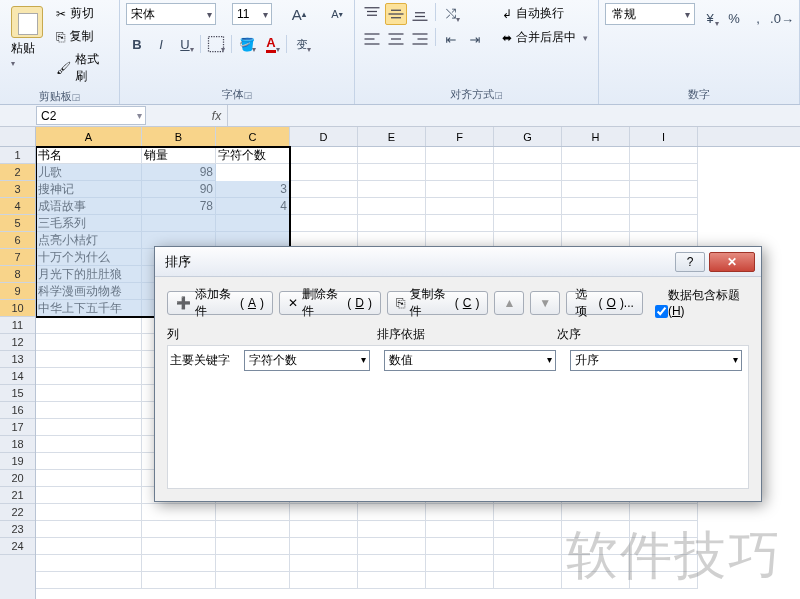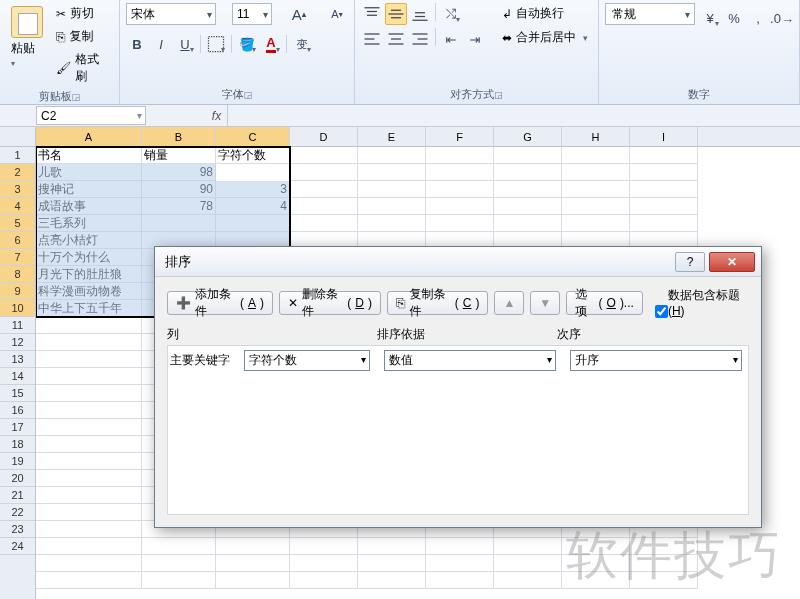--- a/index.html
+++ b/index.html
@@ -78,21 +78,21 @@
 .dlg-btn { height: 24px; padding: 0 8px; border: 1px solid #a6adb8; background: linear-gradient(#fdfdfd,#e7eaef); border-radius: 3px; display: flex; align-items: center; gap: 4px; font-size: 12px; }
 .dlg-btn u { text-decoration: underline; }
 .dlg-btn.disabled { color: #999; }
 .chk { display: flex; align-items: flex-end; font-size: 12px; }
 .chk input { width: 13px; height: 13px; }
 
 .sort-cols { display: flex; font-size: 12px; margin-bottom: 2px; }
 .sort-cols .h1 { width: 210px; }
 .sort-cols .h2 { width: 180px; }
 .sort-cols .h3 { flex: 1; }
-.sort-row { display: flex; gap: 6px; align-items: center; background: #fff; padding: 4px 2px 6px; border: 1px solid #d5d9df; height: 170px; align-items: flex-start; }
+.sort-row { display: flex; gap: 6px; align-items: center; background: #fff; padding: 4px 2px 6px; border: 1px solid #d5d9df; height: 144px; align-items: flex-start; }
 .sort-row .lab { width: 68px; font-size: 12px; padding-top: 2px; }
 .dd-sel { height: 21px; border: 1px solid #7a8a9e; background: #fff; padding: 0 18px 0 4px; position: relative; font-size: 12px; display: flex; align-items: center; }
 .dd-sel::after { content: '▾'; position: absolute; right: 3px; font-size: 10px; top: 3px; }
 .dd-key { width: 126px; margin-right: 8px; }
 .dd-by { width: 172px; margin-right: 8px; }
 .dd-ord { width: 172px; align-items: center; }
 
 .watermark { position: absolute; right: 18px; bottom: 8px; font-size: 52px; color: rgba(120,120,120,.35); font-family: SimSun, serif; letter-spacing: 2px; pointer-events: none; }
 
 .bold { font-weight: bold; } .ital { font-style: italic; } .ul { text-decoration: underline; }

